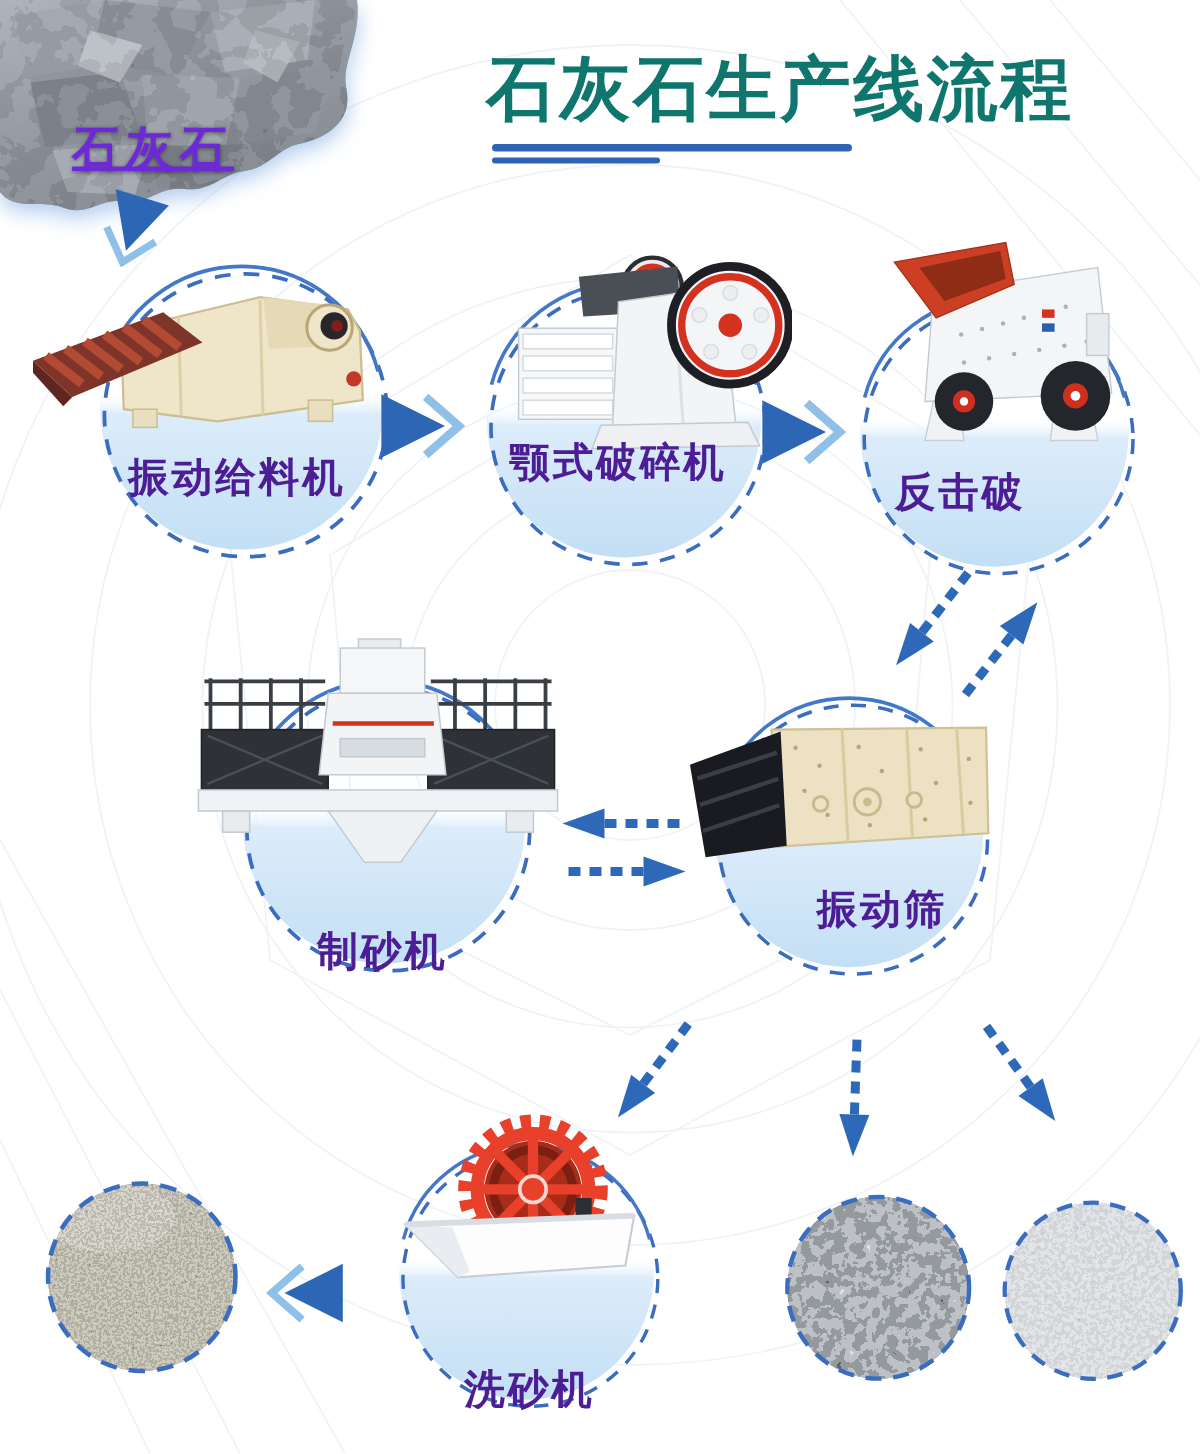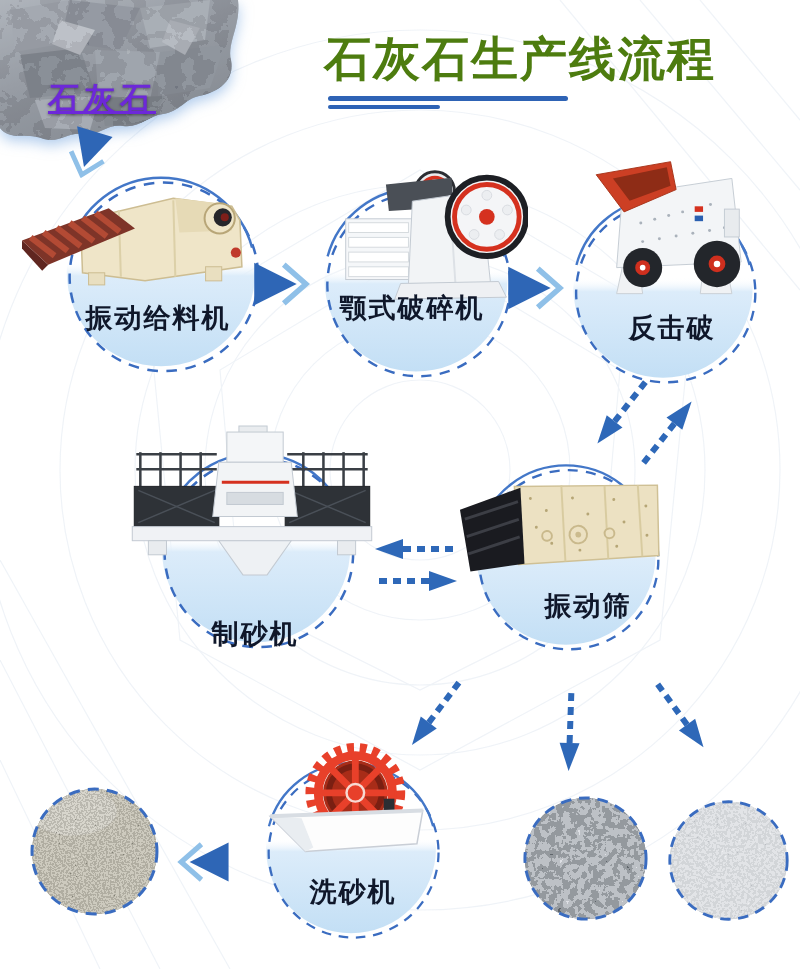--- a/index.html
+++ b/index.html
@@ -4,35 +4,35 @@
 <style>
   html,body{margin:0;padding:0;background:#fff;}
   #canvas{
     position:relative;width:800px;height:969px;overflow:hidden;background:#ffffff;
     font-family:"Liberation Sans",sans-serif;
   }
   .abs{position:absolute;}
   
   .main-title{
     left:324px;top:28px;width:420px;height:64px;
-    font-size:47px;font-weight:900;color:#4d7c0f;letter-spacing:2px;
+    font-size:47px;font-weight:900;color:#0f766e;letter-spacing:2px;
     white-space:nowrap;
   }
   .title-bar1{left:328px;top:96px;width:240px;height:5px;background:#2e63b5;border-radius:3px;}
   .title-bar2{left:328px;top:105px;width:112px;height:4px;background:#2e63b5;border-radius:3px;}
   
   .rock-label{
     left:48px;top:78px;font-size:31px;font-weight:900;color:#6d28d9;letter-spacing:5px;
     text-shadow:0 1px 3px rgba(0,0,0,.45);
     text-decoration:underline;
   }
   
   .station .label{
     position:absolute;text-align:center;
-    font-size:27px;font-weight:800;color:#0f172a;letter-spacing:2px;white-space:nowrap;
+    font-size:27px;font-weight:800;color:#4c1d95;letter-spacing:2px;white-space:nowrap;
   }
   .ring circle.dash{fill:none;stroke:#3a6cc0;stroke-width:2.6;stroke-dasharray:11 9;}
   .ring path.arc{fill:none;stroke:#4377c8;stroke-width:2.6;}
   
   .dash-arrow{width:84px;height:22px;transform-origin:50% 50%;}
   .solid-arrow{transform-origin:50% 50%;}
 </style>
 </head>
 <body>
 
@@ -245,21 +245,21 @@
       <rect x="150" y="55" width="16" height="30" fill="#e8ebee" stroke="#c3cad2"></rect>
       <polygon points="40,118 58,118 62,146 34,146" fill="#f0f2f4" stroke="#c9ced4"></polygon>
       <polygon points="128,112 152,112 158,146 124,146" fill="#f0f2f4" stroke="#c9ced4"></polygon>
       <circle cx="62" cy="118" r="21" fill="#23262b"></circle>
       <circle cx="62" cy="118" r="8" fill="#cf2f1e"></circle>
       <circle cx="62" cy="118" r="3" fill="#ffffff"></circle>
       <circle cx="142" cy="114" r="25" fill="#23262b"></circle>
       <circle cx="142" cy="114" r="9" fill="#cf2f1e"></circle>
       <circle cx="142" cy="114" r="3.5" fill="#ffffff"></circle>
     </svg>
-    <div class="label abs" style="left:572px;top:310px;width:200px">反击破</div>
+    <div class="label abs" style="left:540px;top:310px;width:200px">反击破</div>
   </div>
 
   <svg class="abs dash-arrow" style="left:580px;top:401px;transform:rotate(128deg)" viewBox="0 0 84 22">
     <line x1="4" y1="11" x2="56" y2="11" stroke="#2e68b8" stroke-width="6" stroke-dasharray="8 6"></line>
     <polygon points="54,1 82,11 54,21" fill="#2e68b8"></polygon>
   </svg>
   <svg class="abs dash-arrow" style="left:625px;top:422px;transform:rotate(-52deg)" viewBox="0 0 84 22">
     <line x1="4" y1="11" x2="56" y2="11" stroke="#2e68b8" stroke-width="6" stroke-dasharray="8 6"></line>
     <polygon points="54,1 82,11 54,21" fill="#2e68b8"></polygon>
   </svg>
@@ -381,21 +381,21 @@
         <line x1="95" y1="12" x2="95" y2="92"></line>
         <line x1="67" y1="24" x2="123" y2="80"></line>
         <line x1="123" y1="24" x2="67" y2="80"></line>
       </g>
       <circle cx="95" cy="52" r="9" fill="#e8402a" stroke="#f7d9d2" stroke-width="2.5"></circle>
       <rect x="124" y="58" width="11" height="12" fill="#2b2e33"></rect>
       <polygon points="8,76 164,70 158,104 44,112" fill="#fdfdfd" stroke="#c9ced6" stroke-width="1.5"></polygon>
       <polygon points="8,76 40,78 52,108 44,112" fill="#e9edf1"></polygon>
       <line x1="8" y1="76" x2="164" y2="70" stroke="#d8dde3" stroke-width="4"></line>
     </svg>
-    <div class="label abs" style="left:253px;top:874px;width:200px">洗砂机</div>
+    <div class="label abs" style="left:253px;top:908px;width:200px">洗砂机</div>
   </div>
 
   <svg class="abs solid-arrow" style="left:176px;top:840px;transform:scaleX(-1)" width="56" height="44" viewBox="0 0 62 52">
     <polygon points="2,3 48,26 2,49" fill="#2e66b6"></polygon>
     <polyline points="34,5 58,26 34,47" fill="none" stroke="#8fc0e8" stroke-width="6"></polyline>
   </svg>
 
   <svg class="abs" style="left:28px;top:785px" width="133" height="133" viewBox="0 0 132 132">
     <g clip-path="url(#pclip)">
       <rect x="0" y="0" width="132" height="132" fill="#8f8a74"></rect>

